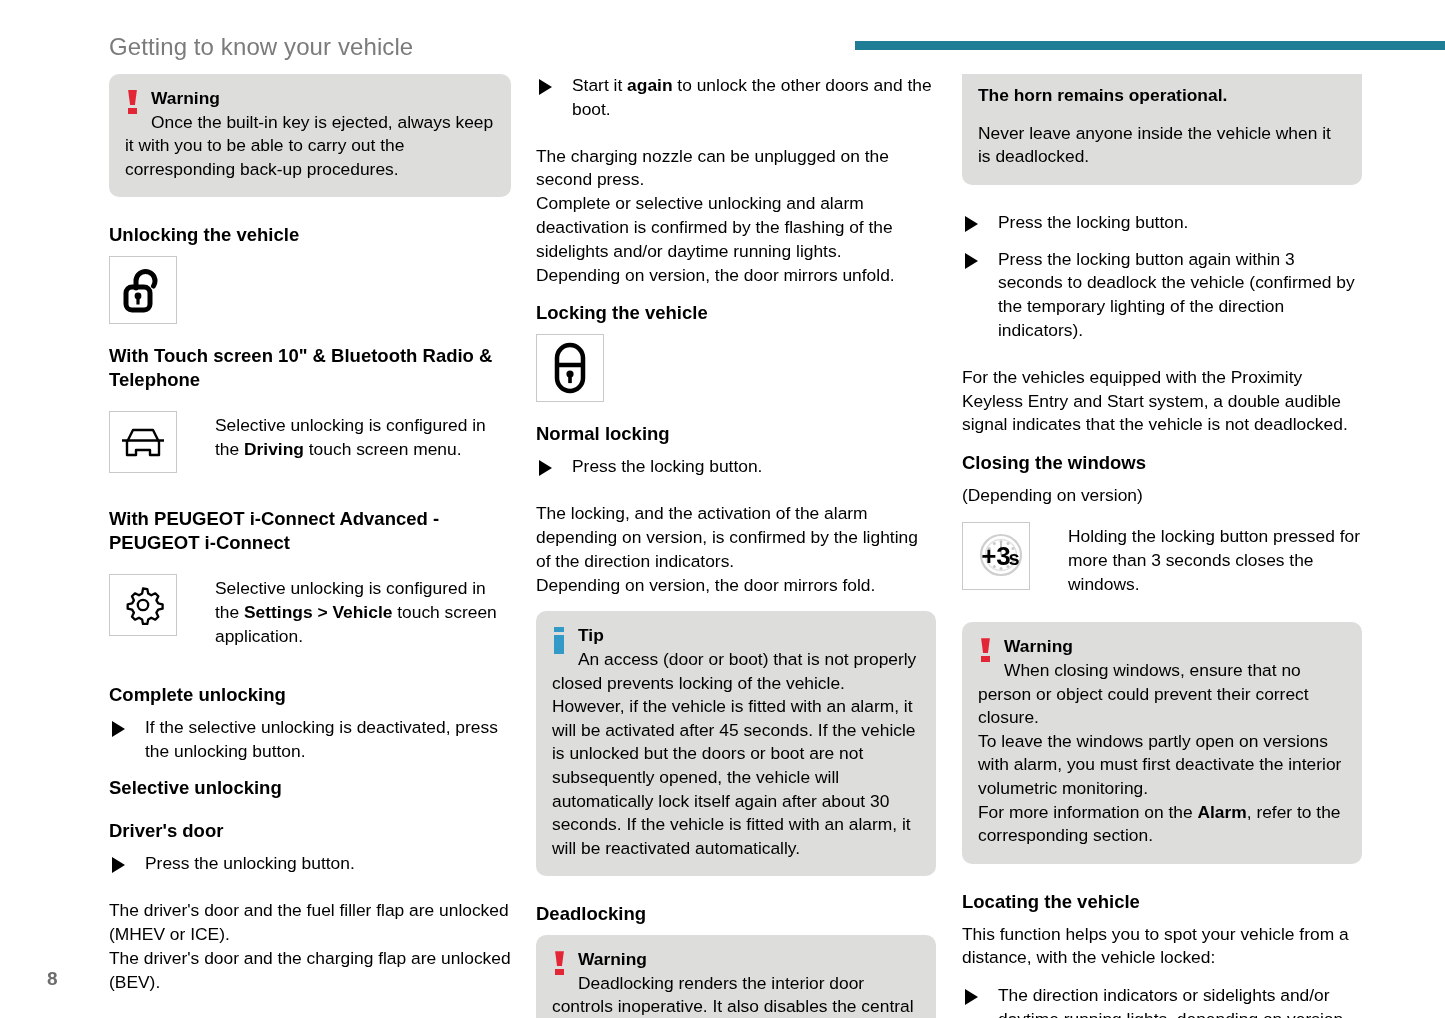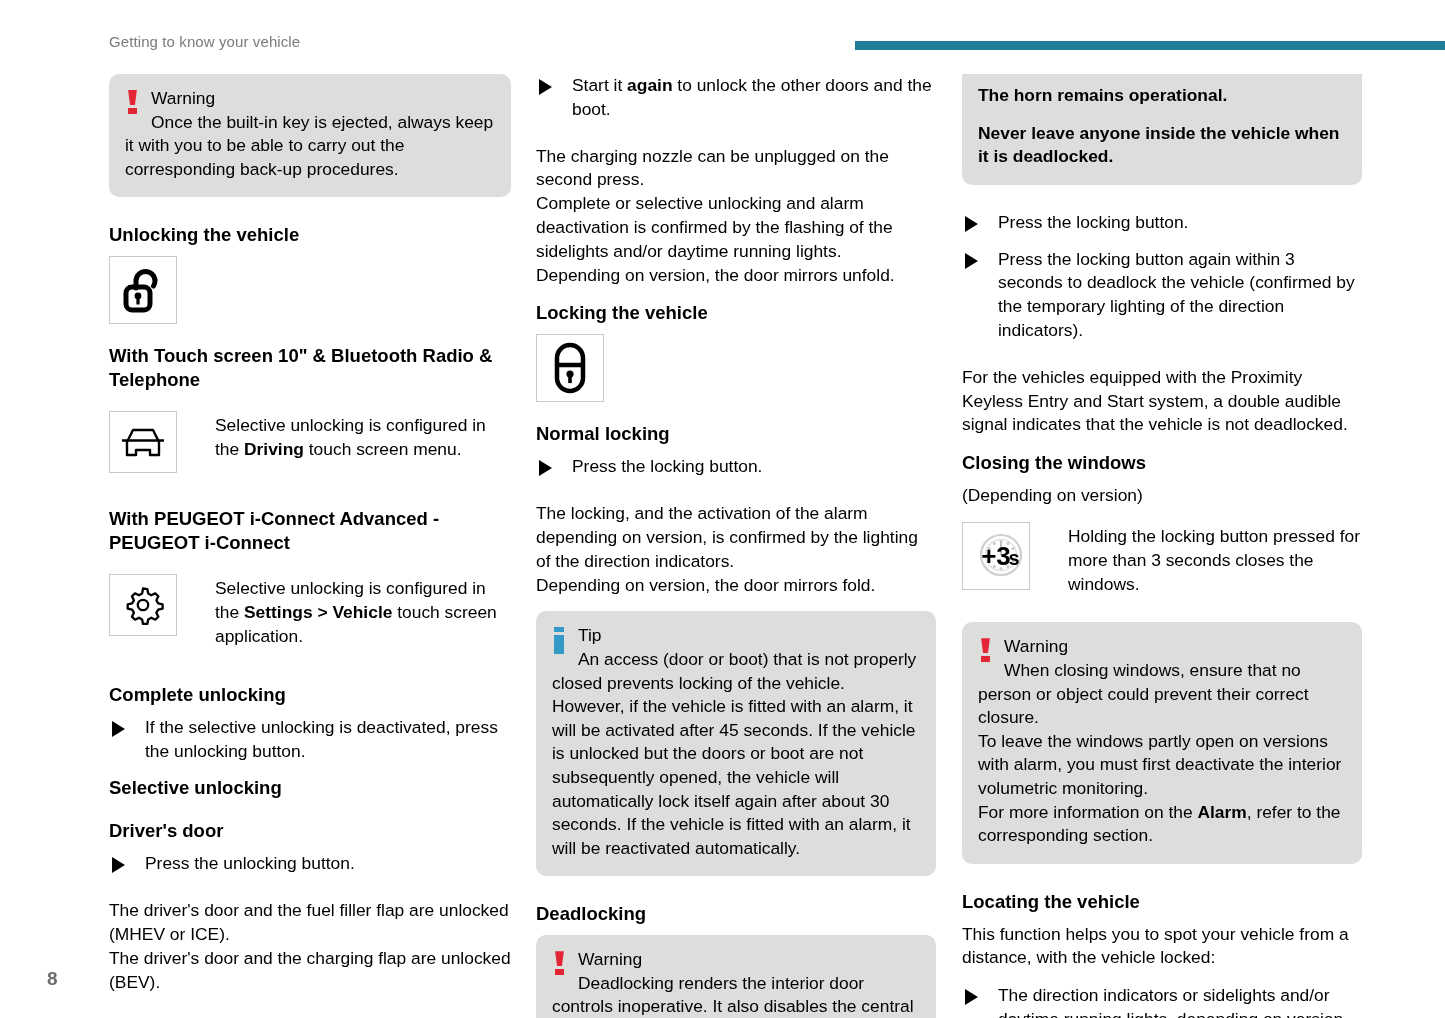--- a/index.html
+++ b/index.html
@@ -21,21 +21,21 @@
     position: absolute;
     top: 0;
     left: 0;
     width: 1445px;
     height: 62px;
   }
   .header-title {
     position: absolute;
     left: 109px;
     top: 33px;
-    font-size: 15px;
+    font-size: 24px;
     color: #7b7b7b;
     letter-spacing: 0.1px;
     white-space: nowrap;
   }
   .header-rule {
     position: absolute;
     left: 855px;
     top: 41px;
     width: 590px;
     height: 9px;
@@ -144,26 +144,26 @@
     background: #3399c6;
   }
   .callout .cue-info::after {
     content: "";
     position: absolute;
     left: 0; top: 8px;
     width: 10px; height: 19px;
     background: #3399c6;
   }
   .callout .cue-label {
-    font-weight: normal;
+    font-weight: bold;
     font-size: 17.4px;
   }
   .callout .cue-row { line-height: 23.6px; }
   .callout p { margin: 0; font-weight: bold; }
-  .callout .strong-block { font-weight: bold; margin-top: 14px; }
+  .callout .strong-block { font-weight: normal; margin-top: 14px; }
 
   
   .sym-box {
     width: 68px;
     height: 62px;
     border: 1px solid #c9c9c9;
     box-sizing: border-box;
     display: flex;
     align-items: center;
     justify-content: center;

